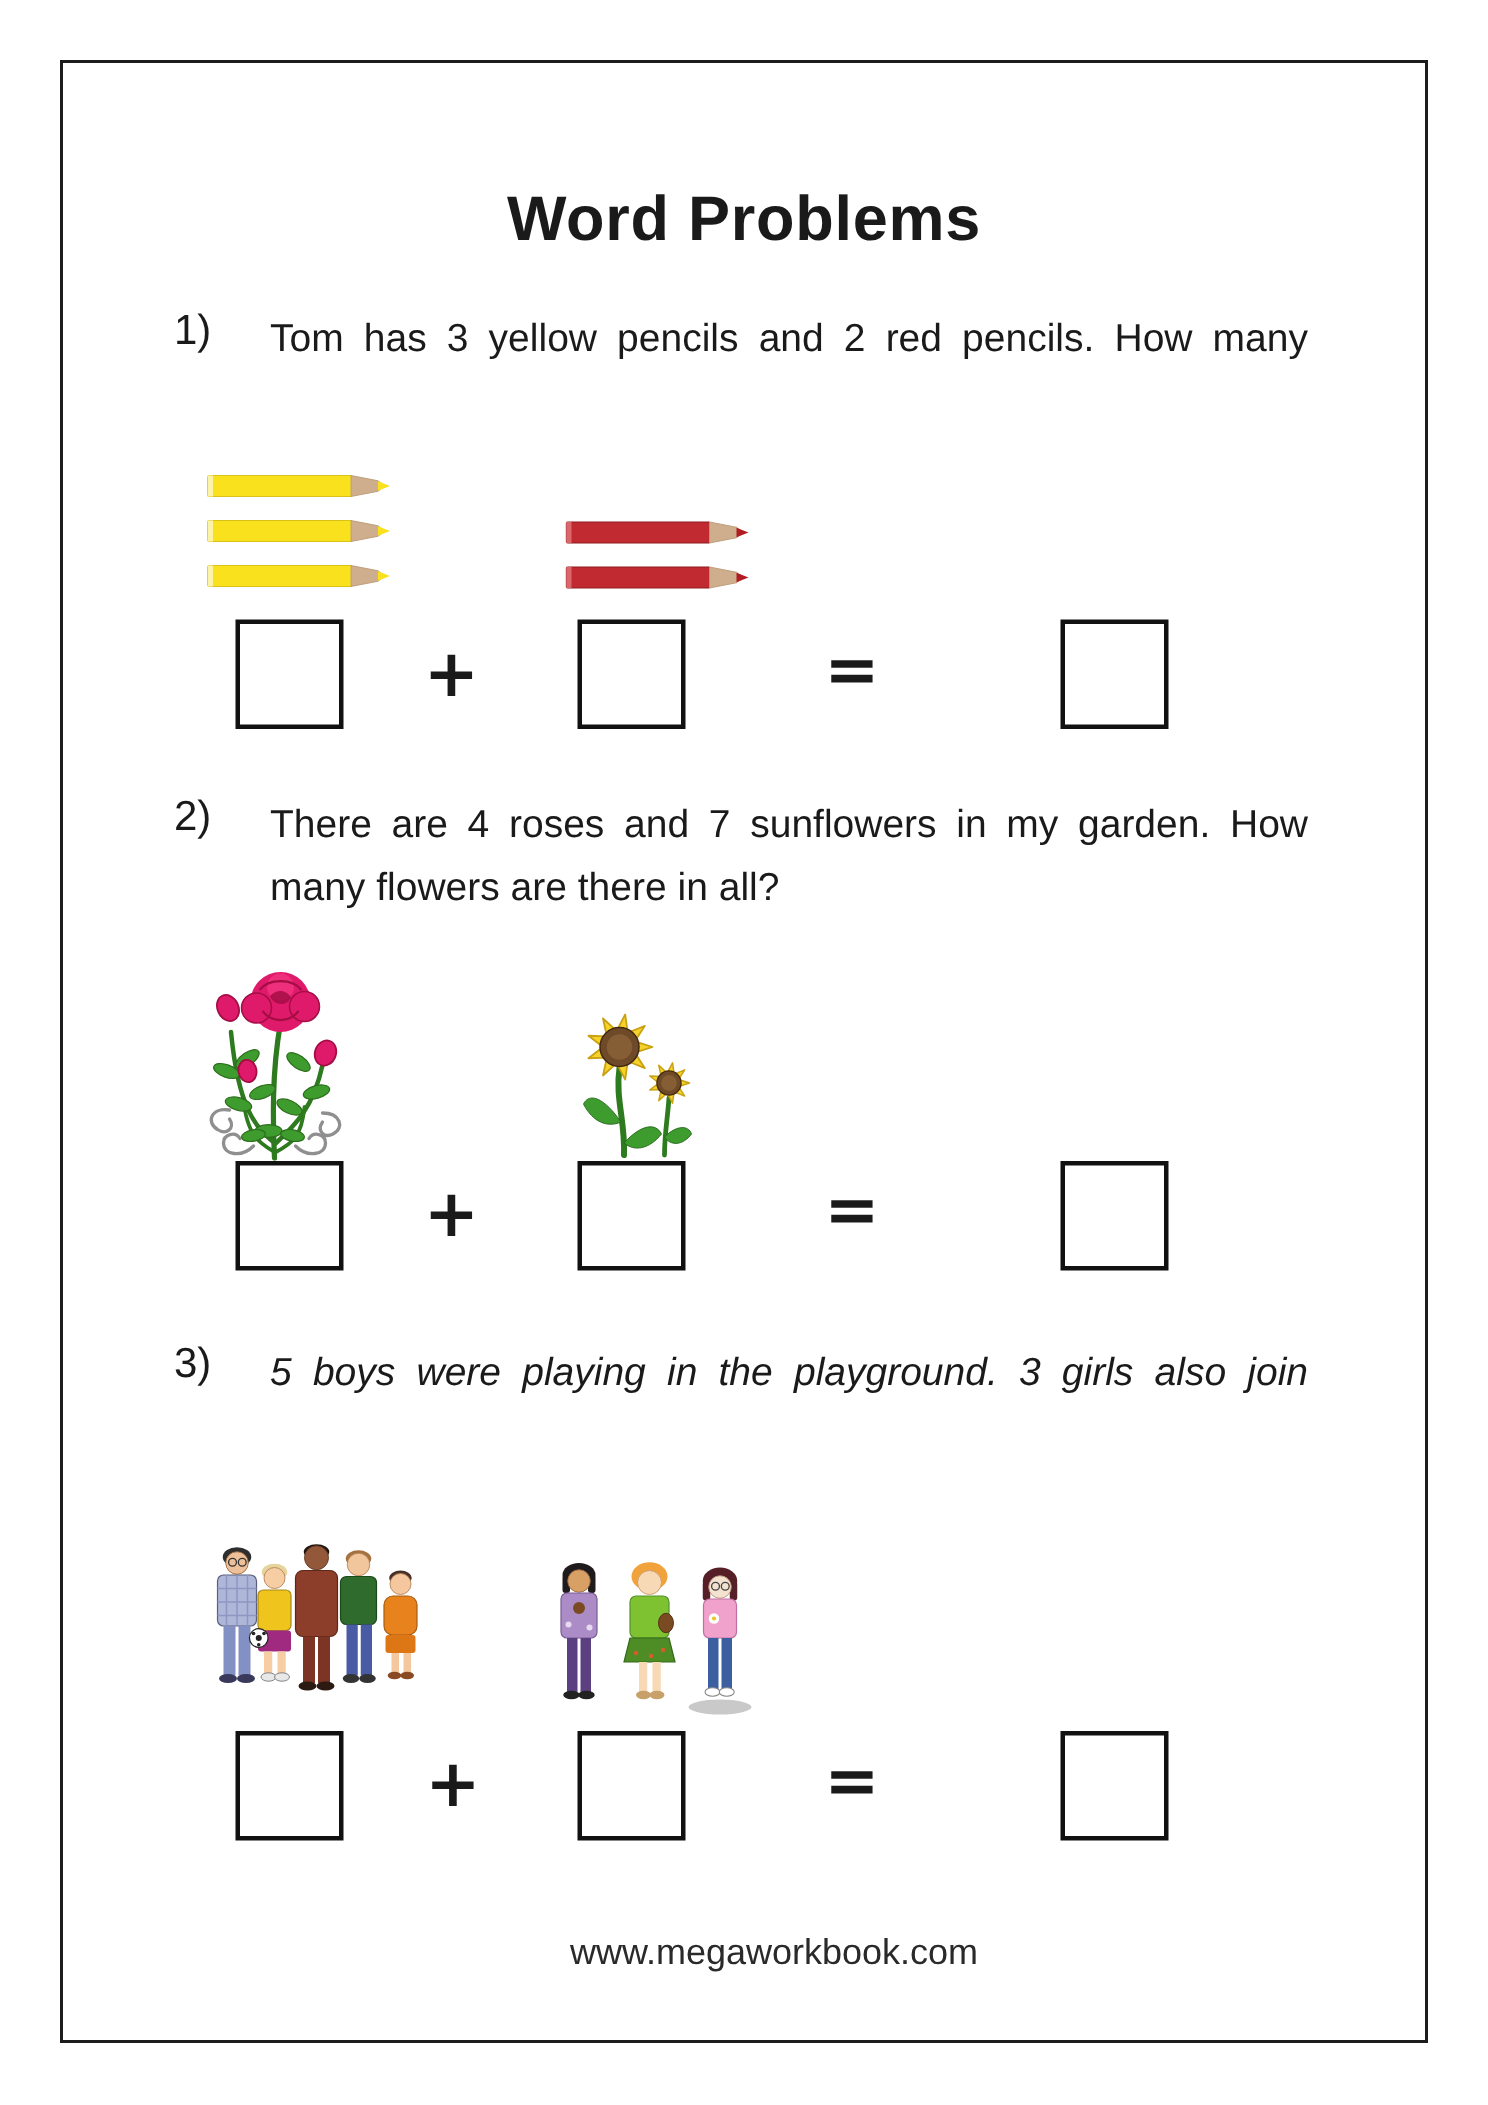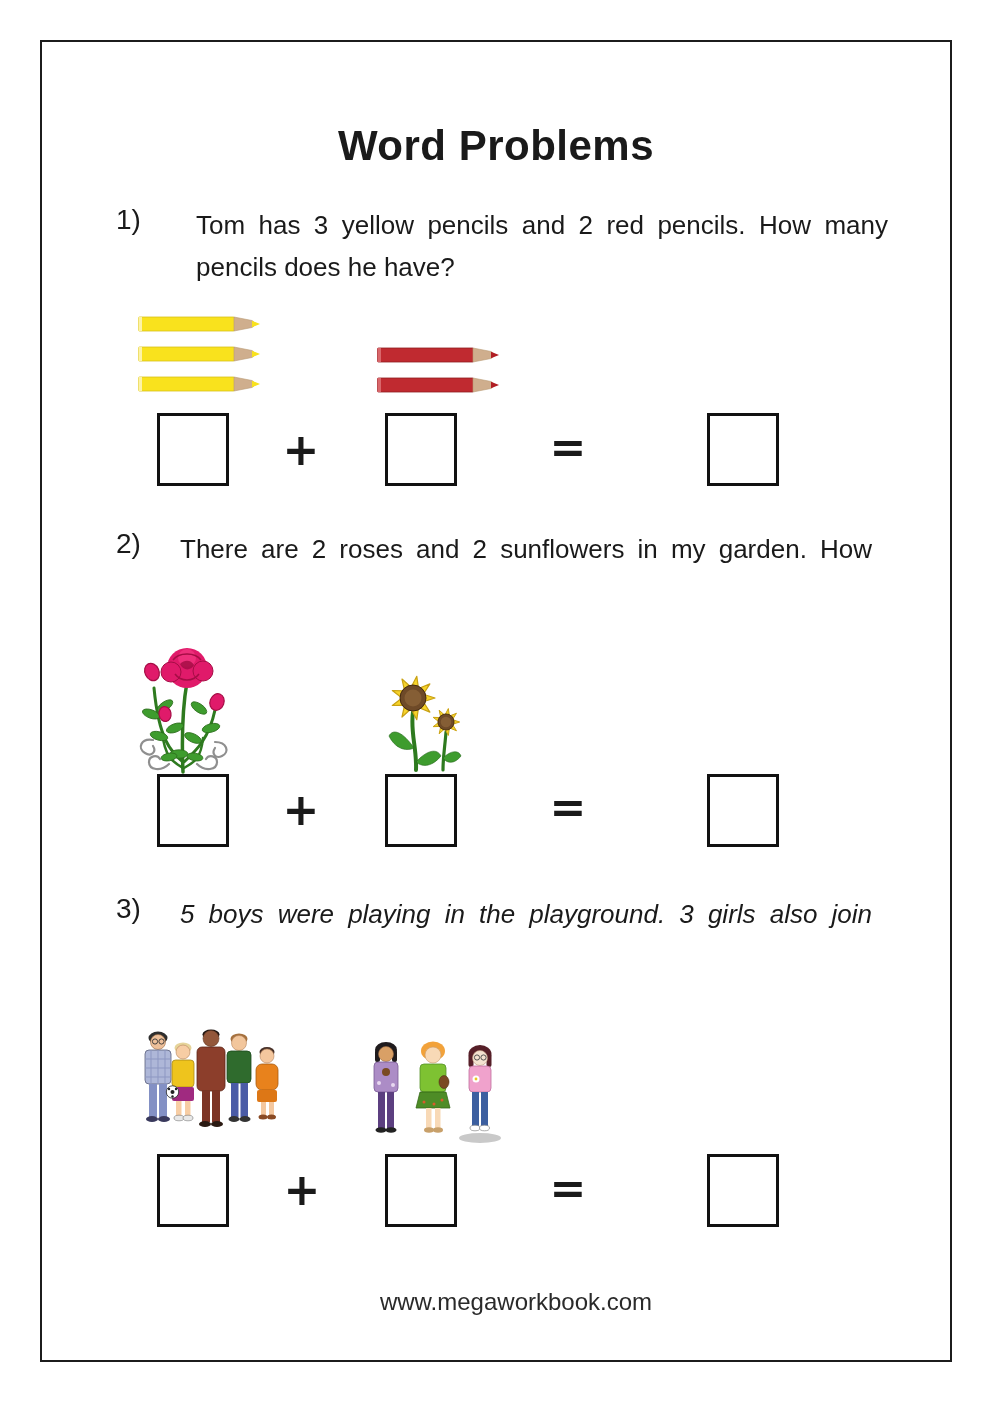--- a/index.html
+++ b/index.html
@@ -26,23 +26,22 @@
 </style>
 </head>
 <body>
 
 <div class="sheet">
   <div class="frame"></div>
 
   <div class="title">Word Problems</div>
 
   <div class="prob-num" style="top:204px;">1)</div>
-  <div class="prob-text" style="top:204px;margin-left:16px;">
+  <div class="prob-text" style="top:204px;">
     <div class="jline">Tom has 3 yellow pencils and 2 red pencils. How many</div>
-    <div>pencils does he have?</div>
   </div>
 
   <div class="illu" style="left:138px;top:316px;">
     <svg width="124" height="80" viewBox="0 0 124 80">
       <g transform="translate(0,0)">
         <rect x="0.5" y="1" width="96" height="14" rx="1" style="fill:var(--pencil-yellow);stroke:#d8c21a;stroke-width:0.8"></rect>
         <rect x="0.5" y="1" width="3.5" height="14" style="fill:#fdf3a6"></rect>
         <polygon points="96,1 114,4.5 118.5,8 114,11.5 96,15" style="fill:var(--pencil-wood);stroke:#b99a74;stroke-width:0.6"></polygon>
         <polygon points="114,4.8 122,8 114,11.2" style="fill:var(--pencil-yellow)"></polygon>
       </g>
@@ -79,21 +78,22 @@
   </div>
 
   <div class="abox" style="left:157px;top:413px;"></div>
   <div class="op" style="left:301px;top:450px;">+</div>
   <div class="abox" style="left:385px;top:413px;"></div>
   <div class="op" style="left:568px;top:447px;">=</div>
   <div class="abox" style="left:707px;top:413px;"></div>
 
   <div class="prob-num" style="top:528px;">2)</div>
   <div class="prob-text" style="top:528px;">
-    <div class="jline">There are 2 roses and 2 sunflowers in my garden. How</div>
+    <div class="jline">There are 4 roses and 7 sunflowers in my garden. How</div>
+    <div>many flowers are there in all?</div>
   </div>
 
   <div class="illu" style="left:135px;top:644px;">
     <svg width="100" height="130" viewBox="0 0 100 130">
       <g style="stroke:#8f8f8f;stroke-width:2.2;fill:none;stroke-linecap:round">
         <path d="M18,96 C6,94 2,104 10,109 C16,113 22,108 18,102"></path>
         <path d="M80,98 C92,98 95,108 87,112 C81,115 76,110 80,104"></path>
         <path d="M34,120 C26,128 14,126 14,118 C14,112 22,110 25,115"></path>
         <path d="M62,120 C70,128 82,126 82,118 C82,112 74,110 71,115"></path>
       </g>

